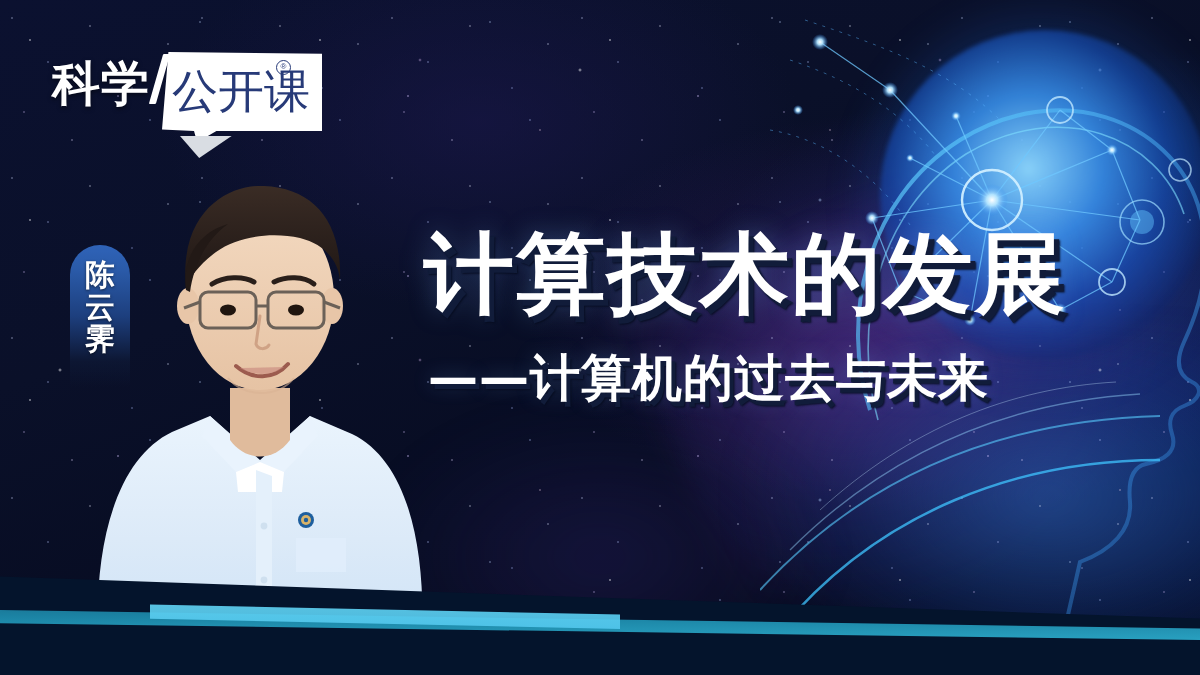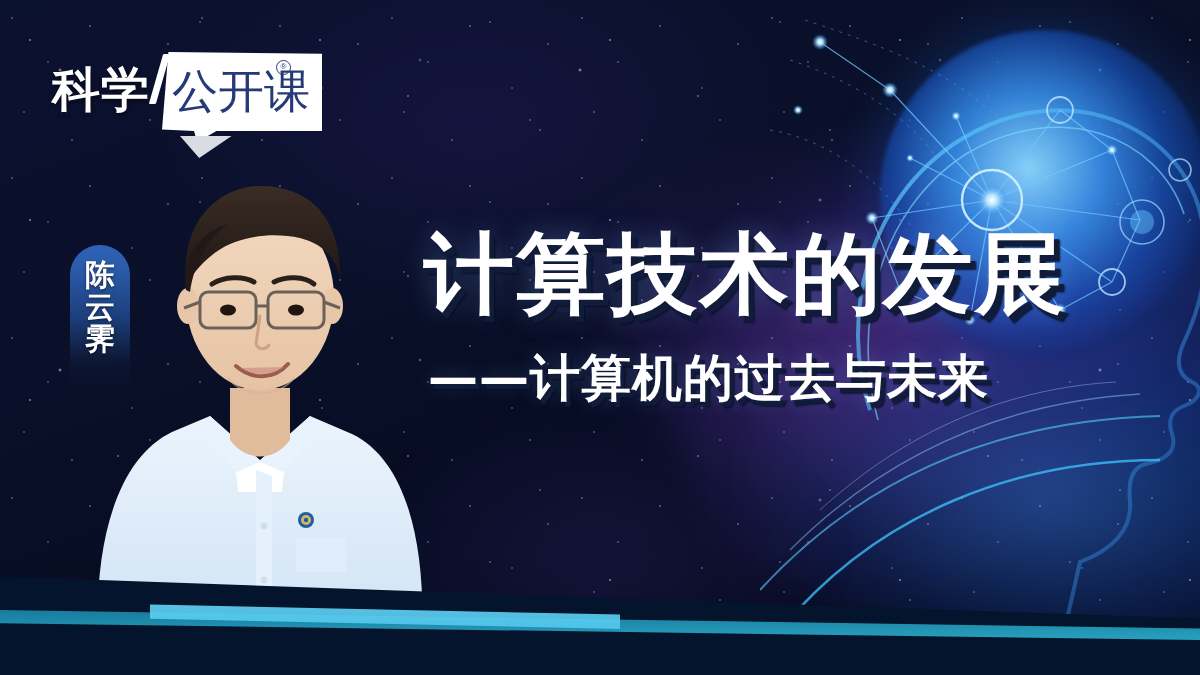--- a/index.html
+++ b/index.html
@@ -90,21 +90,21 @@
   .logo-bubble {
     position:absolute; left:110px; top:0; width:160px; height:86px; background:#ffffff;
     clip-path:polygon(4% 0%,100% 2%,100% 92%,34% 92%,22% 105%,20% 92%,0% 90%);
     box-shadow:0 2px 6px rgba(0,0,0,.35);
   }
   .logo-bubble-tail {
     position:absolute; left:128px; top:84px; width:60px; height:22px; background:#d9dde3;
     clip-path:polygon(0% 0%, 86% 0%, 32% 100%);
   }
   .logo-kexue {
-    position:absolute; left:0px; top:14px; font-size:48px; line-height:1; font-weight:bold;
+    position:absolute; left:0px; top:8px; font-size:48px; line-height:1; font-weight:bold;
     color:#ffffff; letter-spacing:1px; text-shadow:0 2px 4px rgba(0,0,0,.5);
     font-family:Liberation Sans, sans-serif;
   }
   .logo-slash {
     position:absolute; left:104px; top:2px; width:7px; height:50px; background:#fff;
     transform:skewX(-16deg); border-radius:1px;
   }
   .logo-gongkaike {
     position:absolute; left:120px; top:16px; font-size:46px; line-height:1; font-weight:normal;
     color:#273a78; letter-spacing:0px;

